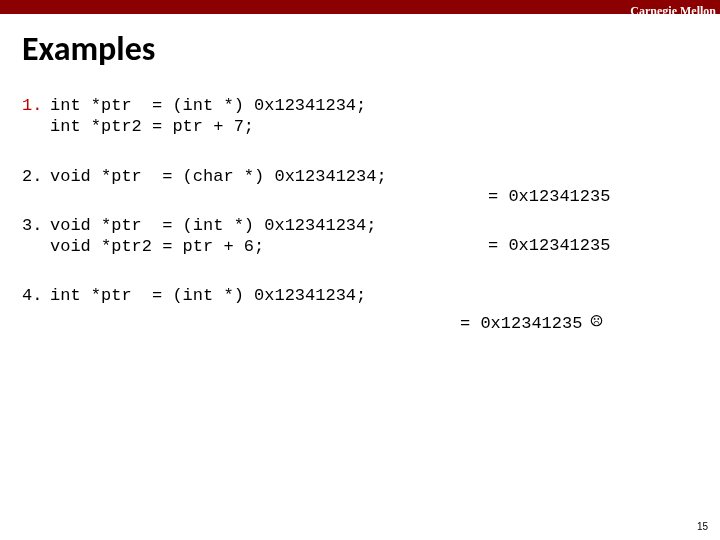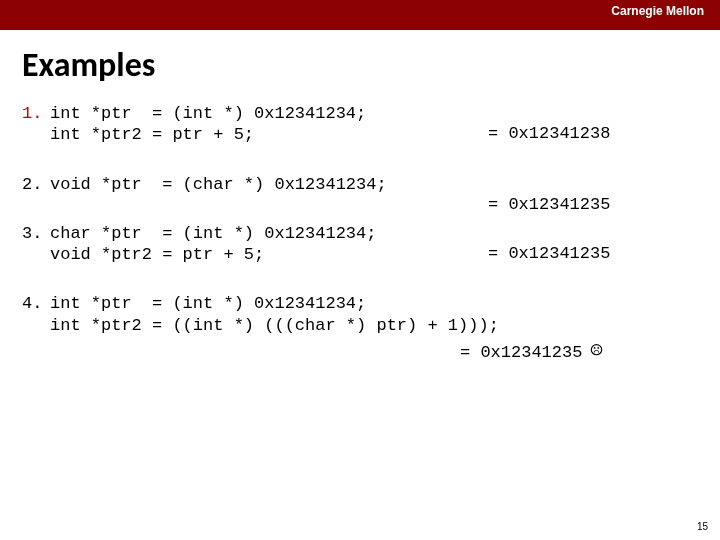--- a/index.html
+++ b/index.html
@@ -6,35 +6,35 @@
   body {
     width: 720px;
     height: 540px;
     background: #ffffff;
     font-family: Calibri, Arial, sans-serif;
     position: relative;
     overflow: hidden;
   }
   .header-bar {
     width: 100%;
-    height: 30px;
+    height: 14px;
     background: #8b0000;
     color: #ffffff;
     text-align: right;
-    padding-right: 16px;
+    padding-right: 4px;
     font-size: 12px;
     font-weight: bold;
     line-height: 22px;
-    font-family: Liberation Sans, sans-serif;
+    font-family: Liberation Serif, serif;
   }
   .title {
     font-size: 34px;
     font-weight: bold;
     color: #000;
-    margin: 14px 0 18px 22px;
+    margin: 14px 0 26px 22px;
     font-family: Calibri, Arial, sans-serif;
   }
   .content {
     padding: 0 22px;
     font-family: "Courier New", monospace;
     font-size: 17px;
     line-height: 1.25;
     color: #000;
   }
   .example {
@@ -86,53 +86,48 @@
 
 <div class="content">
 
   <div class="example">
     <div class="row">
       <span class="num-col num-red">1.</span>
       <span class="code-col">int *ptr  = (int *) 0x12341234;</span>
     </div>
     <div class="row">
       <span class="num-col"></span>
-      <span class="code-col">int *ptr2 = ptr + 5;</span>
+      <span class="code-col">int *ptr2 = ptr + 7;</span>
     </div>
-    <span class="right-ans ans1">= 0x12341238</span>
   </div>
 
   <div class="example">
     <div class="row">
       <span class="num-col">2.</span>
       <span class="code-col">void *ptr  = (char *) 0x12341234;</span>
     </div>
     <span class="right-ans ans2">= 0x12341235</span>
   </div>
 
   <div class="example">
     <div class="row">
       <span class="num-col">3.</span>
-      <span class="code-col">char *ptr  = (int *) 0x12341234;</span>
+      <span class="code-col">void *ptr  = (int *) 0x12341234;</span>
     </div>
     <div class="row">
       <span class="num-col"></span>
-      <span class="code-col">void *ptr2 = ptr + 5;</span>
+      <span class="code-col">void *ptr2 = ptr + 6;</span>
     </div>
     <span class="right-ans ans3">= 0x12341235</span>
   </div>
 
   <div class="example">
     <div class="row">
       <span class="num-col">4.</span>
       <span class="code-col">int *ptr  = (int *) 0x12341234;</span>
-    </div>
-    <div class="row">
-      <span class="num-col"></span>
-      <span class="code-col">int *ptr2 = ((int *) (((char *) ptr) + 1)));</span>
     </div>
     <div class="ans4">
       <span>= 0x12341235</span>
       <span class="sad-icon">☹</span>
     </div>
   </div>
 
 </div>
 
 <div class="page-num">15</div>

